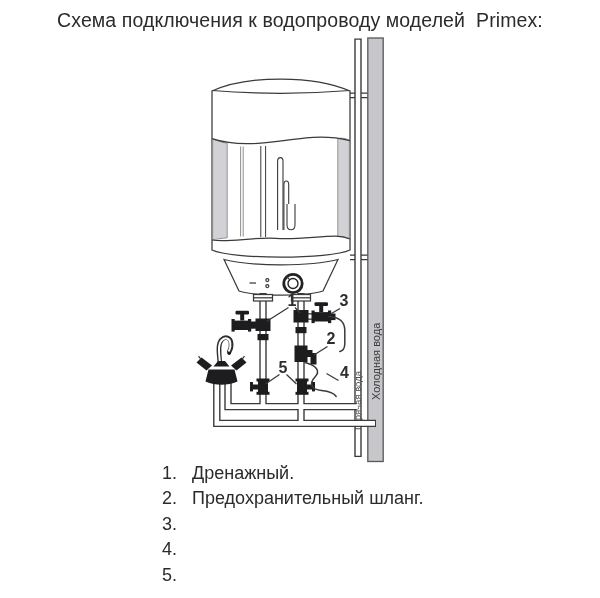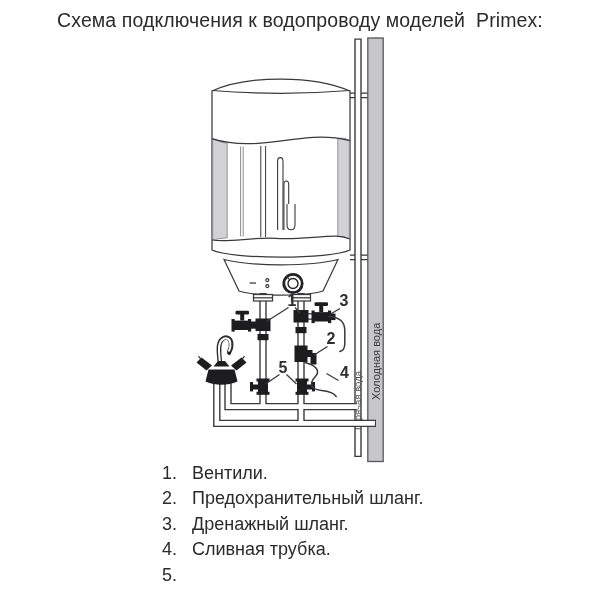--- a/index.html
+++ b/index.html
@@ -190,30 +190,28 @@
 
     <path class="curve" d="M329,316.5 C339,317 344.5,321.5 344.8,330 L344.8,344 C344.6,349 342.5,351 339.8,351.6"></path>
 
     <path class="curve" d="M305,362.5 C316,365.5 321,370.5 315,377 C308.5,384 311.5,389.5 321.5,390.6 C329,391.4 334,393.2 336.2,396.5"></path>
   </g>
 </svg>
 
 <div class="legend">
   <div class="legend-row">
     <span class="legend-num">1.</span>
-    <span>Вентили.</span>
+    <span>Дренажный.</span>
   </div>
   <div class="legend-row">
     <span class="legend-num">2.</span>
     <span>Предохранительный шланг.</span>
   </div>
   <div class="legend-row">
     <span class="legend-num">3.</span>
-    <span>Дренажный шланг.</span>
   </div>
   <div class="legend-row">
     <span class="legend-num">4.</span>
-    <span>Сливная трубка.</span>
   </div>
   <div class="legend-row">
     <span class="legend-num">5.</span>
   </div>
 </div>
 
 </body></html>

